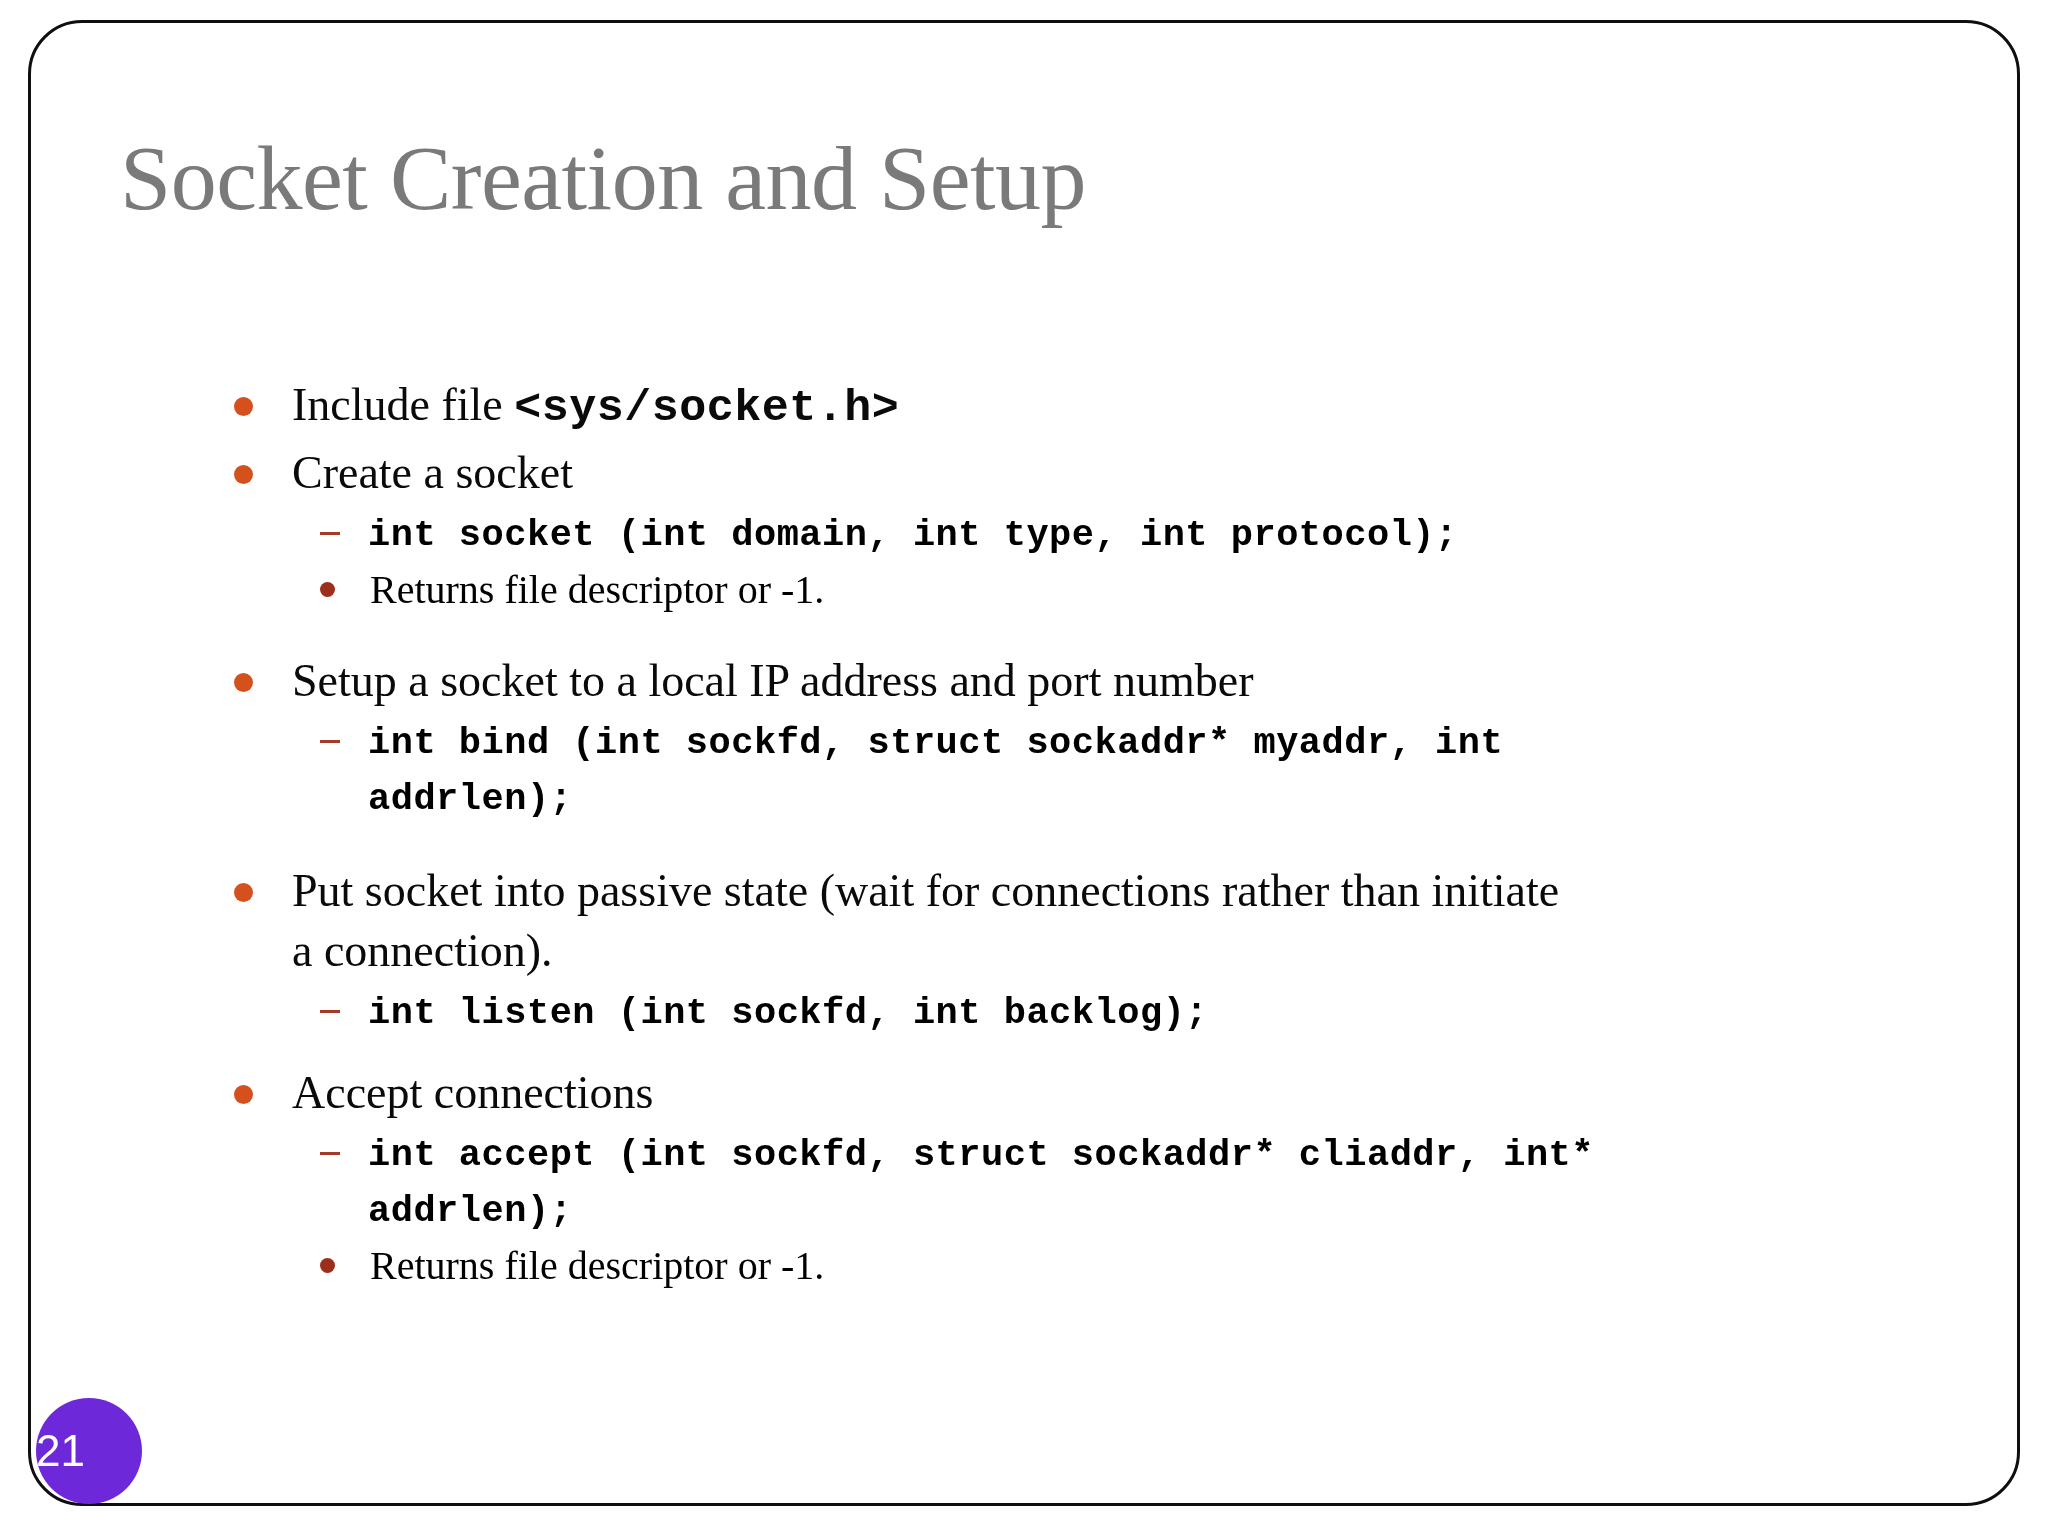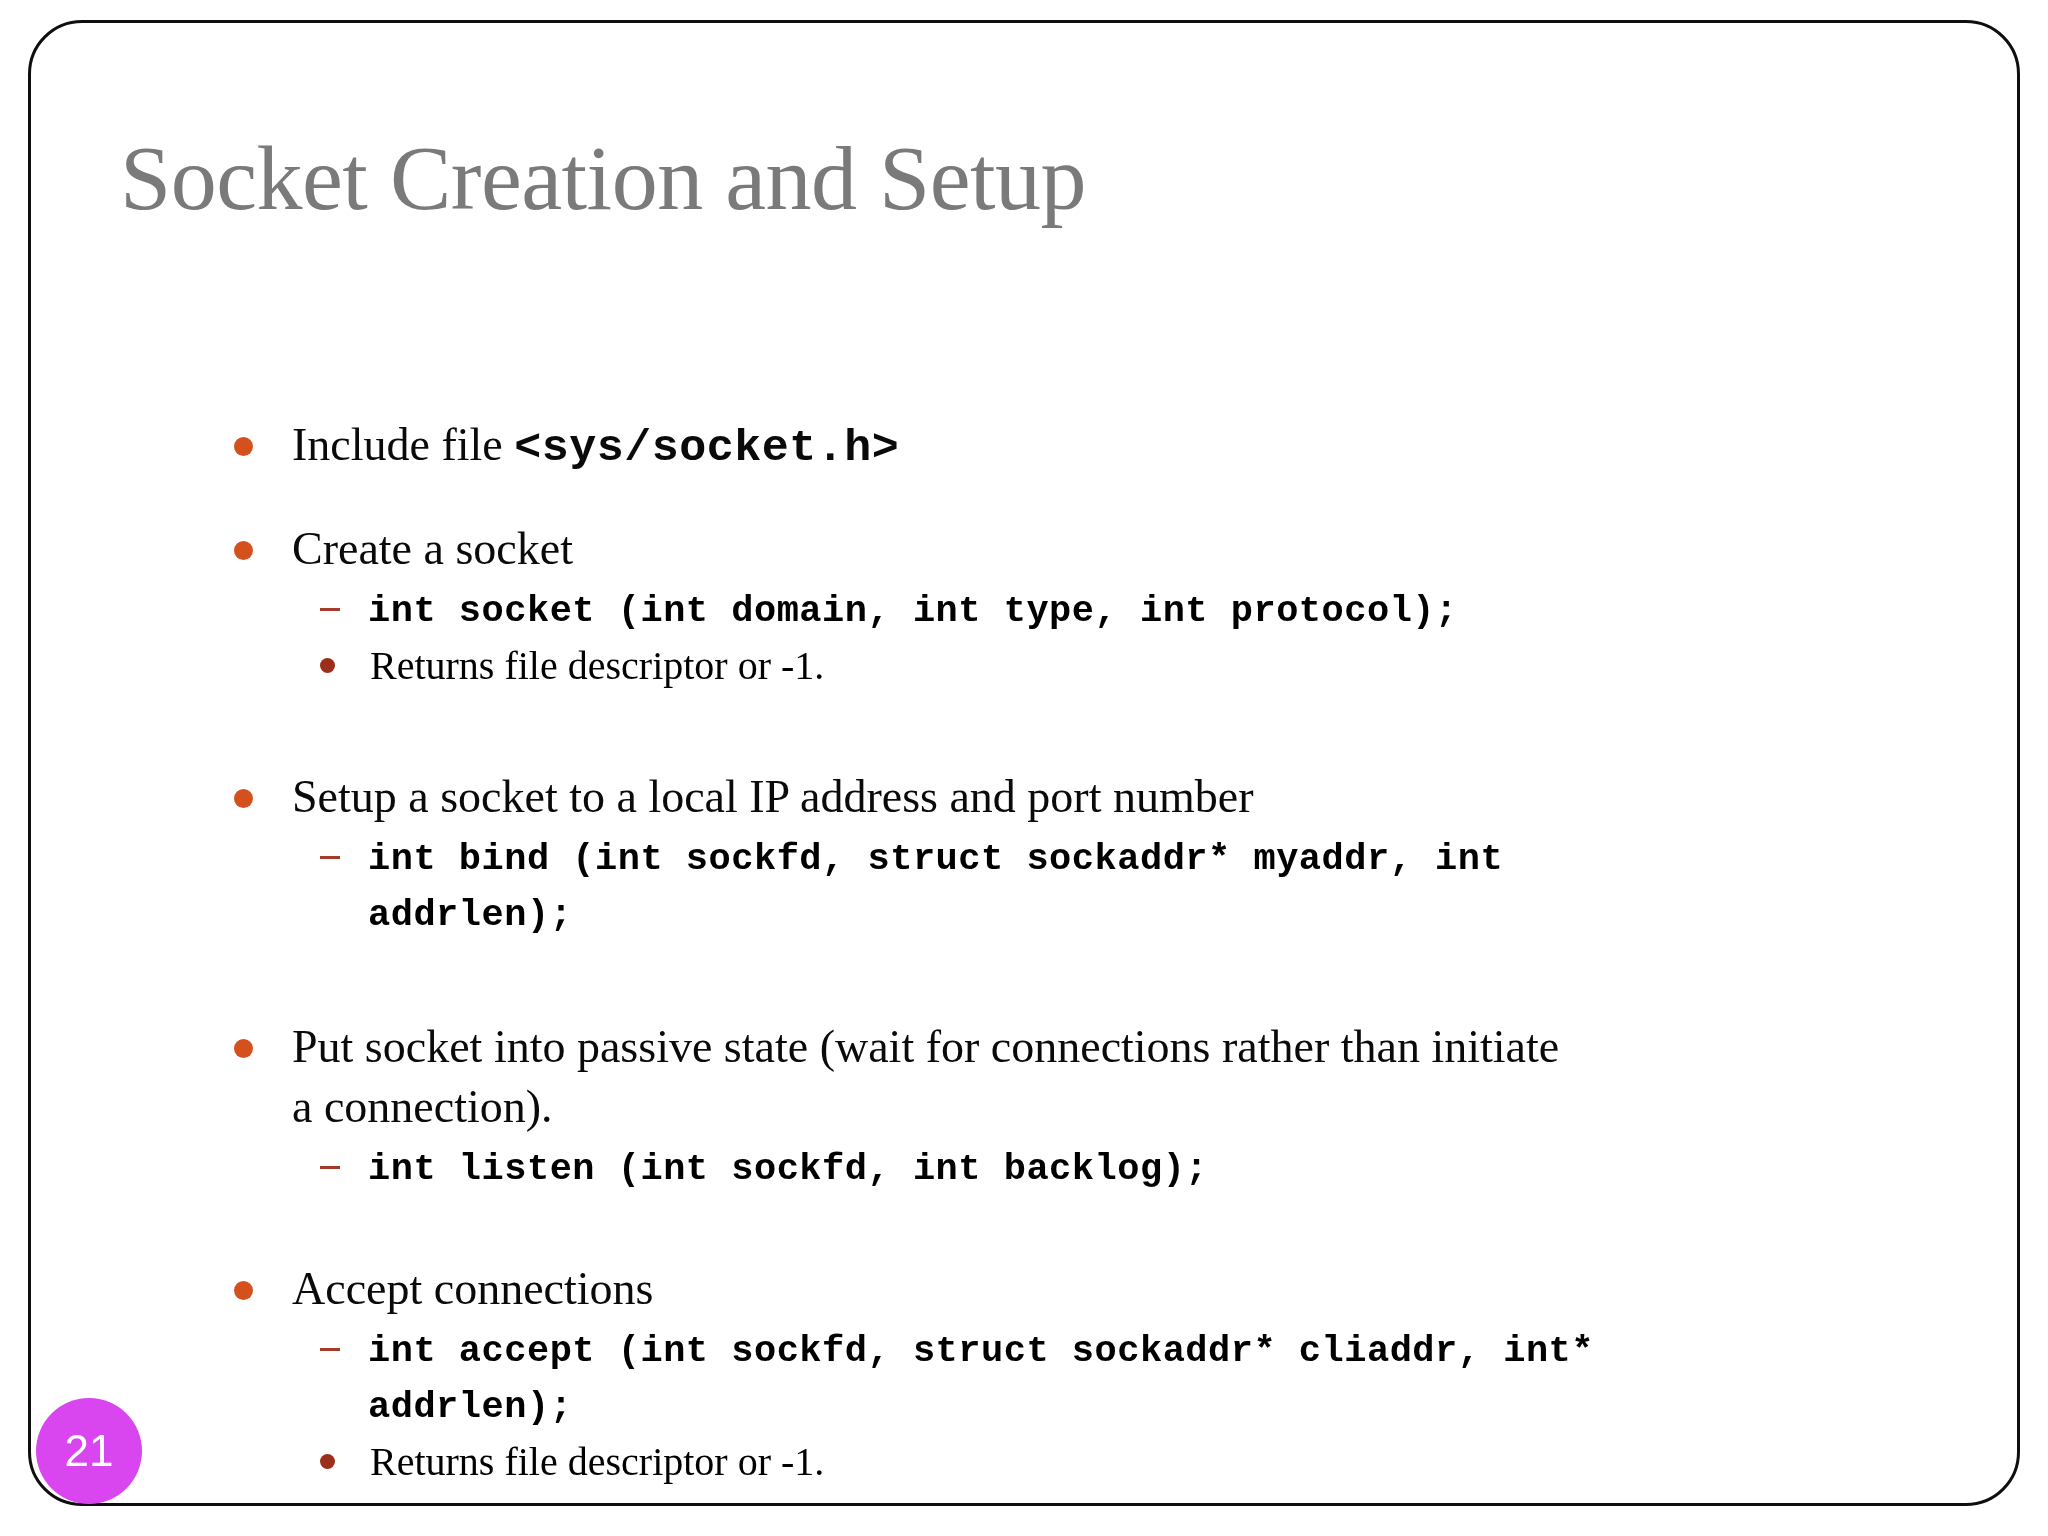--- a/index.html
+++ b/index.html
@@ -60,21 +60,20 @@
   }
 
   .lvl1 {
     position: relative;
     padding-left: 82px;
     font-size: 46px;
     line-height: 60px;
     color: #0a0a0a;
     font-family: "Liberation Serif", serif;
     margin-bottom: 4px;
-    margin-top: 40px;
   }
   .lvl1 > .bullet-dot {
     position: absolute;
     left: 24px;
     top: 22px;
     width: 19px;
     height: 19px;
     border-radius: 50%;
     background: #d4511e;
   }
@@ -122,27 +121,26 @@
   .gap-md { height: 34px; }
 
   
   .page-badge {
     position: absolute;
     left: 36px;
     top: 1398px;
     width: 106px;
     height: 106px;
     border-radius: 50%;
-    background: #d946ef;
+    background: #6d28d9;
     color: #ffffff;
     font-family: "Liberation Sans", sans-serif;
     font-size: 44px;
     display: flex;
     align-items: center;
-    justify-content: center;
     line-height: 1;
   }
 </style>
 </head>
 <body>
 
 <div id="slide">
 
   <div class="slide-frame"></div>
 

